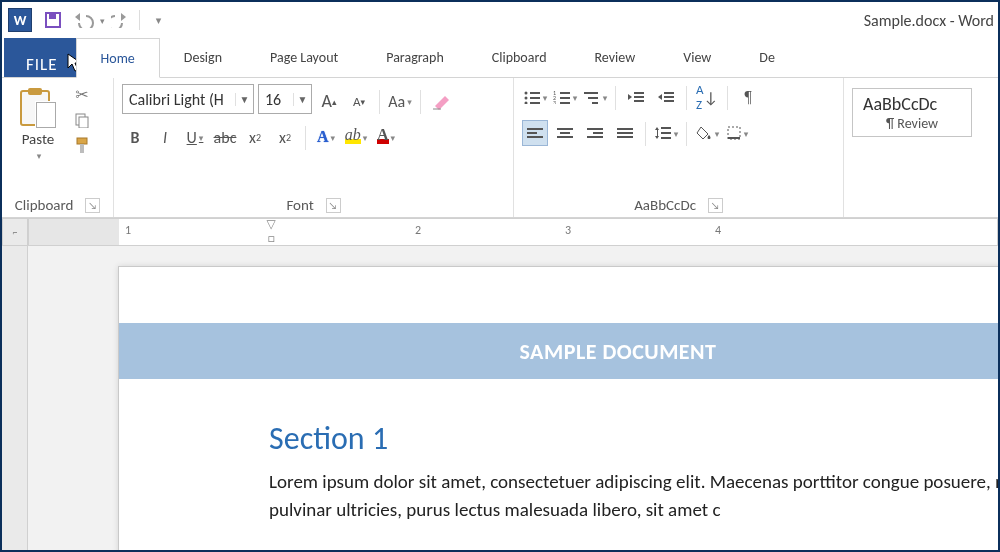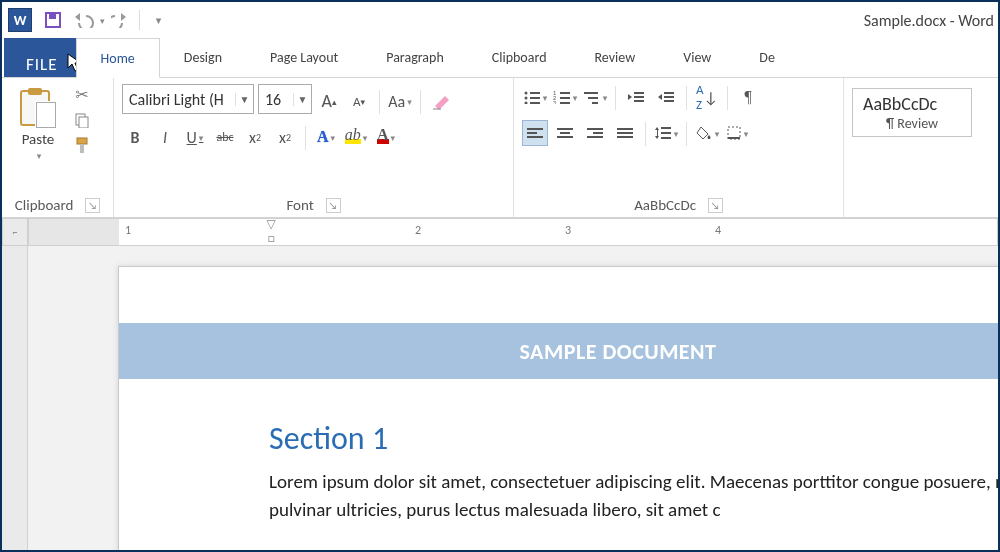--- a/index.html
+++ b/index.html
@@ -195,21 +195,21 @@
         <div class="rb-btn" style="font-weight:bold;font-family:serif;">
               <span>B</span>
             </div>
         <div class="rb-btn" style="font-style:italic;font-family:serif;">
               <span>I</span>
             </div>
         <div class="rb-btn" style="text-decoration:underline;font-family:serif;">
               <span>U</span>
               <span class="rb-dd">▾</span>
             </div>
-        <div class="rb-btn" style="text-decoration:line-through;font-size:12px;">
+        <div class="rb-btn" style="text-decoration:line-through;font-size:16px;">
               <span>abc</span>
             </div>
         <div class="rb-btn">
               <span>x</span>
               <sub style="font-size:10px;">2</sub>
             </div>
         <div class="rb-btn">
               <span>x</span>
               <sup style="font-size:10px;">2</sup>
             </div>

